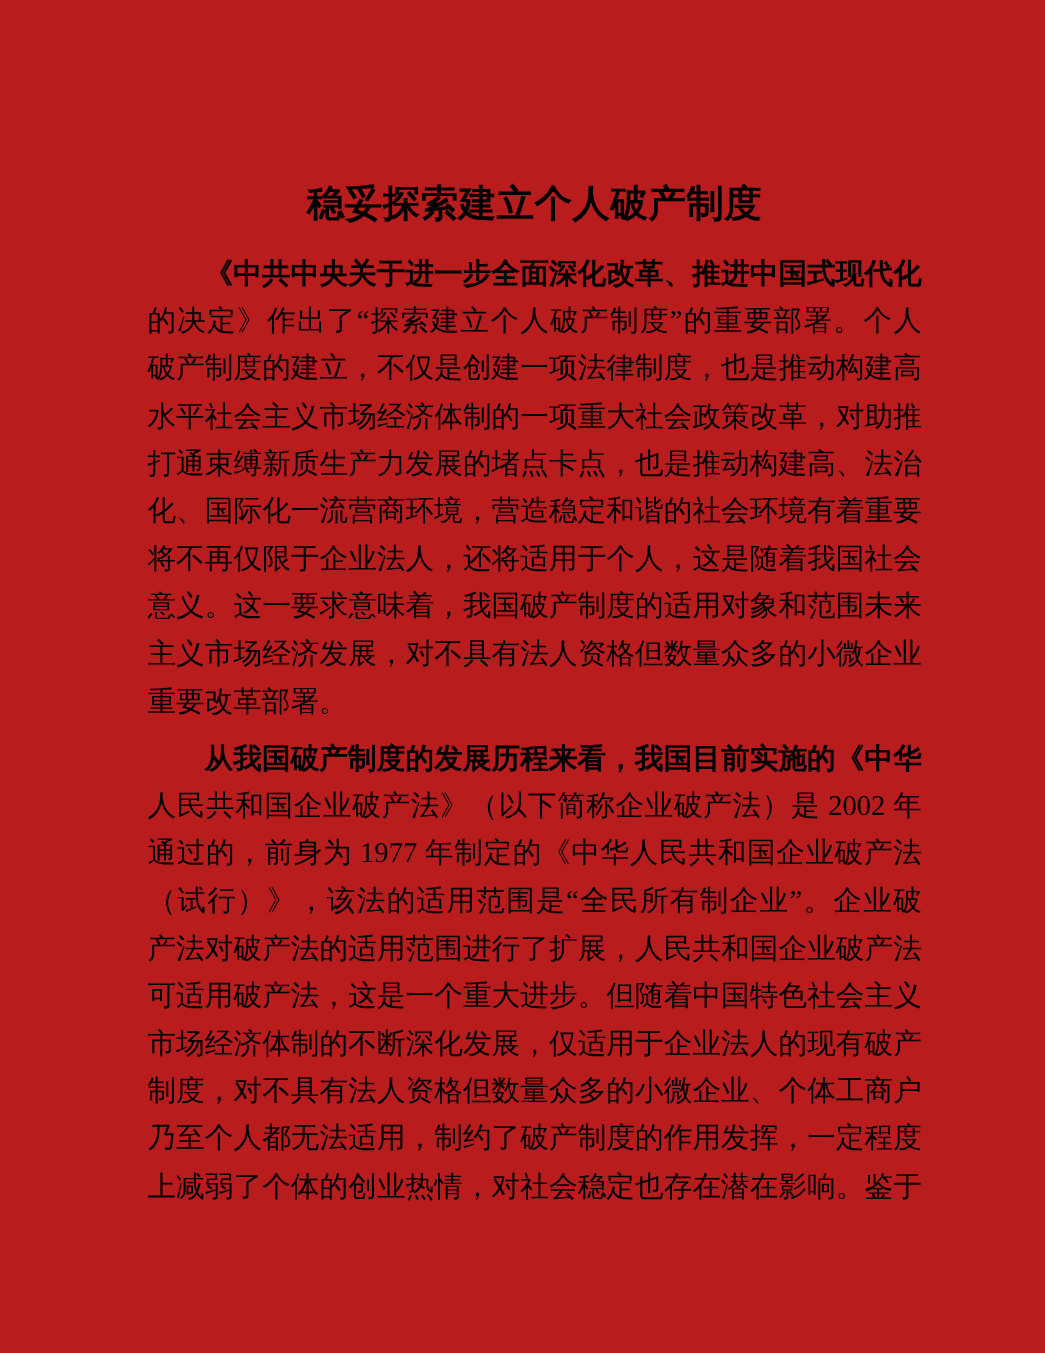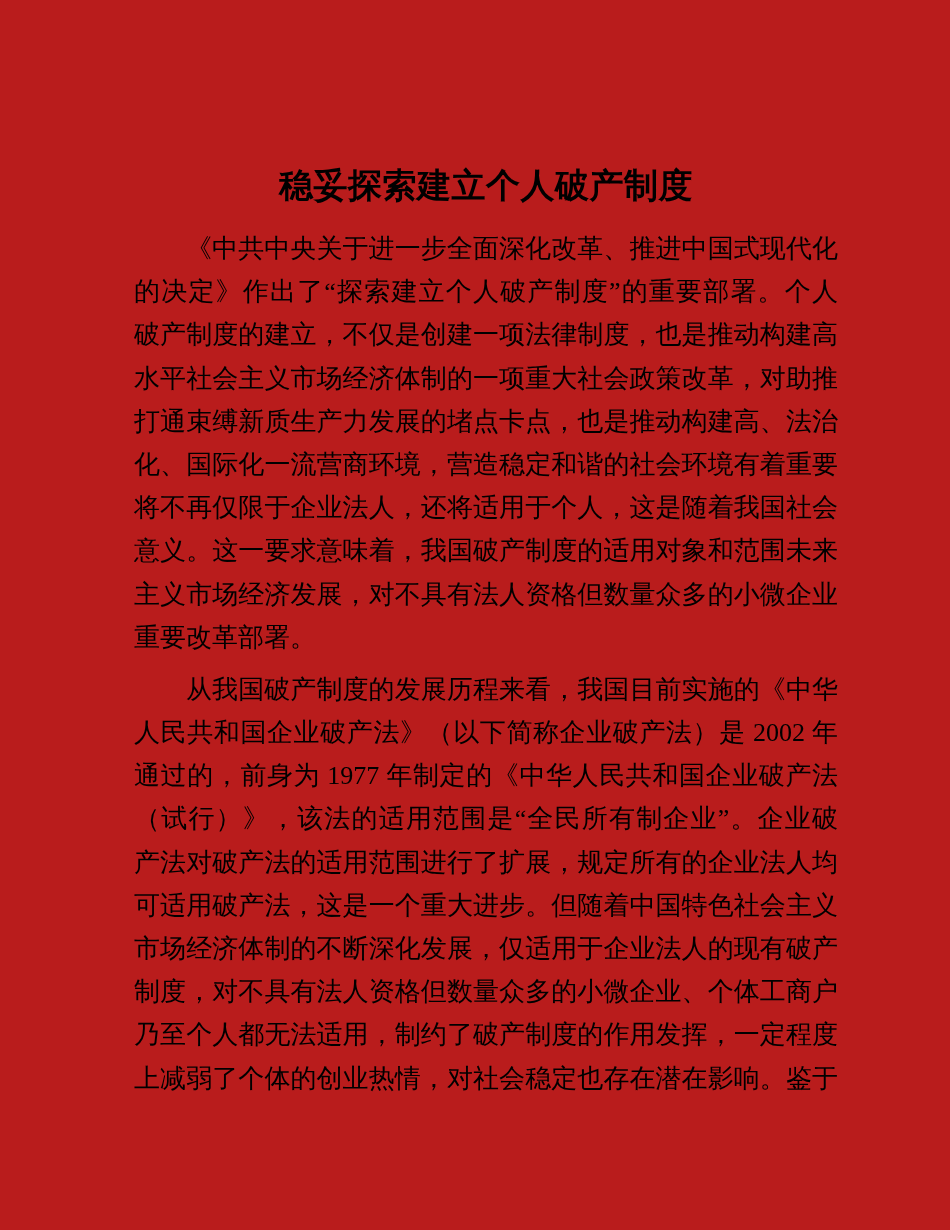--- a/index.html
+++ b/index.html
@@ -40,21 +40,21 @@
     height: 43.2px;
     line-height: 43.2px;
     font-size: 26px;
     color: #000000;
     text-align: justify;
     text-align-last: justify;
     overflow: hidden;
     white-space: nowrap;
     font-family: "Liberation Serif", serif;
   }
-  .line.indent { padding-left: 52px; }
+  .line.indent { padding-left: 52px; font-weight: bold; }
   .line.para-last { text-align-last: left; }
 </style>
 </head>
 <body>
 
 <div class="page">
   <div class="content">
 
     <div class="doc-title">稳妥探索建立个人破产制度</div>
 
@@ -69,21 +69,21 @@
       <div class="line">意义。这一要求意味着，我国破产制度的适用对象和范围未来</div>
       <div class="line">主义市场经济发展，对不具有法人资格但数量众多的小微企业</div>
       <div class="line para-last">重要改革部署。</div>
     </div>
 
     <div class="para">
       <div class="line indent">从我国破产制度的发展历程来看，我国目前实施的《中华</div>
       <div class="line">人民共和国企业破产法》（以下简称企业破产法）是 2002 年</div>
       <div class="line">通过的，前身为 1977 年制定的《中华人民共和国企业破产法</div>
       <div class="line">（试行）》，该法的适用范围是“全民所有制企业”。企业破</div>
-      <div class="line">产法对破产法的适用范围进行了扩展，规定所有的企业法人均</div>
+      <div class="line">产法对破产法的适用范围进行了扩展，人民共和国企业破产法</div>
       <div class="line">可适用破产法，这是一个重大进步。但随着中国特色社会主义</div>
       <div class="line">市场经济体制的不断深化发展，仅适用于企业法人的现有破产</div>
       <div class="line">制度，对不具有法人资格但数量众多的小微企业、个体工商户</div>
       <div class="line">乃至个人都无法适用，制约了破产制度的作用发挥，一定程度</div>
       <div class="line">上减弱了个体的创业热情，对社会稳定也存在潜在影响。鉴于</div>
     </div>
 
   </div>
 </div>
 

